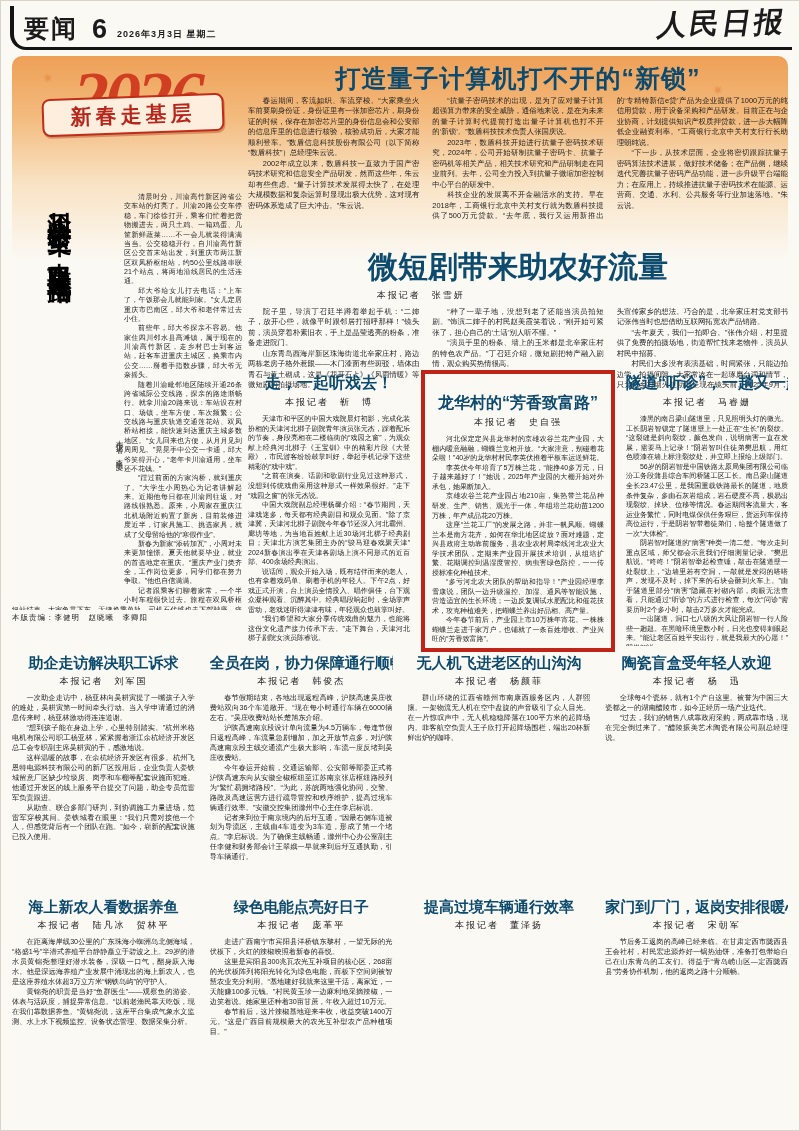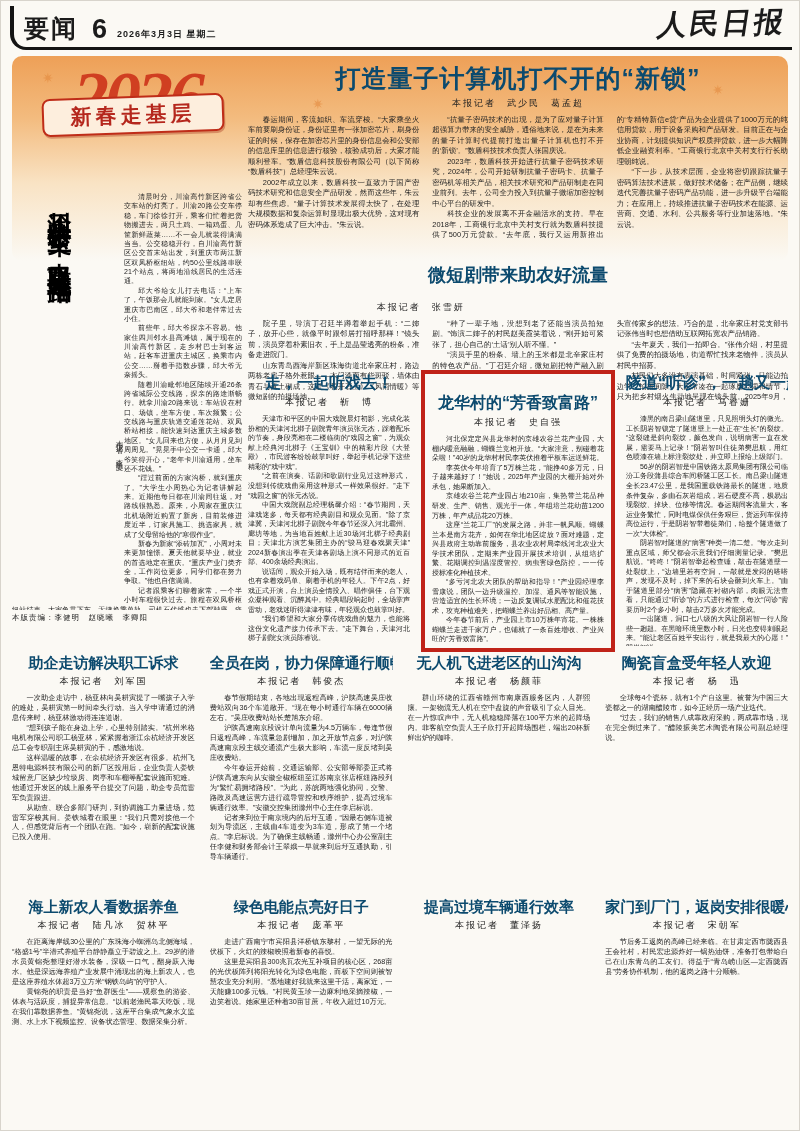--- a/index.html
+++ b/index.html
@@ -33,21 +33,21 @@
   .a-byline{text-align:center;font-size:9px;color:#222;letter-spacing:2px;margin:4px 0 5px;}
   .a-body{text-align:justify;color:#242424;}
   .a-body p{margin:0;text-indent:2em;}
   
   .quantum{position:absolute;left:248px;top:64px;width:540px;}
   .quantum .a-title{font-size:25px;letter-spacing:1px;}
   .quantum .a-body{margin-top:3px;column-count:3;column-gap:13px;font-size:7.4px;line-height:1.42;
                    height:158px;overflow:hidden;}
   
   .sdrama{position:absolute;left:248px;top:250px;width:540px;}
-  .sdrama .a-title{font-size:18px;width:64%;margin:15px auto;}
+  .sdrama .a-title{font-size:30px;width:64%;margin:0 auto;}
   .sdrama .a-byline{width:64%;margin-left:0;}
   .sdrama .a-body{column-count:3;column-gap:13px;font-size:7.4px;line-height:1.42;height:86px;overflow:hidden;}
   
   .midrow{position:absolute;left:248px;top:374px;width:540px;height:278px;display:flex;gap:11px;}
   .midcol{flex:1;overflow:hidden;}
   .midcol .a-title{font-size:16px;white-space:nowrap;}
   .midcol .a-body{font-size:7px;line-height:1.36;overflow:hidden;}
   .redbox{border:4px solid #c02318;padding:20px 7px;margin:-4px 0 0;flex:1.06;background:#fbf9f4;}
   
   .brow{position:absolute;left:12px;width:776px;display:flex;gap:15px;}
@@ -85,21 +85,20 @@
     <span class="spark" style="left:300px;top:40px">✷</span>
     <span class="spark" style="left:30px;top:14px">✷</span>
   </div>
   <div class="logo">
     <div class="logo-year">2026</div>
     <div class="logo-ribbon">新春走基层</div>
   </div>
 
   <div class="quantum">
     <div class="a-title">打造量子计算机打不开的“新锁”</div>
-    <div class="a-byline">本报记者　武少民　葛孟超</div>
     <div class="a-body">
         <p>春运期间，客流如织、车流穿梭。“大家乘坐火车前要刷身份证，身份证里有一张加密芯片，刷身份证的时候，保存在加密芯片里的身份信息会和公安部的信息库里的信息进行核验，核验成功后，大家才能顺利登车。”数盾信息科技股份有限公司（以下简称“数盾科技”）总经理朱云说。</p>
         <p>2002年成立以来，数盾科技一直致力于国产密码技术研究和信息安全产品研发，然而这些年，朱云却有些焦虑。“量子计算技术发展得太快了，在处理大规模数据和复杂运算时显现出极大优势，这对现有密码体系造成了巨大冲击。”朱云说。</p>
         <p>“抗量子密码技术的出现，是为了应对量子计算超强算力带来的安全威胁，通俗地来说，是在为未来的量子计算时代提前打造出量子计算机也打不开的‘新锁’。”数盾科技技术负责人张国庆说。</p>
         <p>2023年，数盾科技开始进行抗量子密码技术研究，2024年，公司开始研制抗量子密码卡、抗量子密码机等相关产品，相关技术研究和产品研制走在同业前列。去年，公司全力投入到抗量子微缩加密控制中心平台的研发中。</p>
         <p>科技企业的发展离不开金融活水的支持。早在2018年，工商银行北京中关村支行就为数盾科技提供了500万元贷款。“去年底，我行又运用新推出的‘专精特新信e贷’产品为企业提供了1000万元的纯信用贷款，用于设备采购和产品研发。目前正在与企业协商，计划提供知识产权质押贷款，进一步大幅降低企业融资利率。”工商银行北京中关村支行行长助理朝纯说。</p>
         <p>“下一步，从技术层面，企业将密切跟踪抗量子密码算法技术进展，做好技术储备；在产品侧，继续迭代完善抗量子密码产品功能，进一步升级平台端能力；在应用上，持续推进抗量子密码技术在能源、运营商、交通、水利、公共服务等行业加速落地。”朱云说。</p>
       </div>
   </div>
 
@@ -199,20 +198,21 @@
           <p>在距离海岸线30公里的广东珠海小蜘洲岛北侧海域，“格盛1号”半潜式养殖平台静静矗立于碧波之上。29岁的潜水员黄锦尧整理好潜水装备，深吸一口气，翻身跃入海水。他是深远海养殖产业发展中涌现出的海上新农人，也是这座养殖水体超3万立方米“钢铁岛屿”的守护人。</p>
           <p>黄锦尧的职责是当好“鱼群医生”——观察鱼的游姿、体表与活跃度，捕捉异常信息。“以前老渔民靠天吃饭，现在我们靠数据养鱼。”黄锦尧说，这座平台集成气象水文监测、水上水下视频监控、设备状态管理、数据采集分析。</p>
         </div>
     </div>
     <div class="bcol">
       <div class="a-title">绿色电能点亮好日子</div>
       <div class="a-byline">本报记者　庞革平</div>
       <div class="a-body" style="height:186px">
           <p>走进广西南宁市宾阳县洋桥镇东黎村，一望无际的光伏板下，火红的辣椒映照着新春的喜悦。</p>
           <p>这里是宾阳县300兆瓦农光互补项目的核心区，268亩的光伏板阵列将阳光转化为绿色电能，而板下空间则被智慧农业充分利用。“基地建好我就来这里干活，离家近，一天能赚100多元钱。”村民黄玉珍一边麻利地采摘辣椒，一边笑着说。她家里还种着30亩甘蔗，年收入超过10万元。</p>
+          <p>春节前后，这片辣椒基地迎来丰收，收益突破1400万元。“这是广西目前规模最大的农光互补型农产品种植项目。”</p>
         </div>
     </div>
     <div class="bcol">
       <div class="a-title">提高过境车辆通行效率</div>
       <div class="a-byline">本报记者　董泽扬</div>
     </div>
     <div class="bcol">
       <div class="a-title">家门到厂门，返岗安排很暖心</div>
       <div class="a-byline">本报记者　宋朝军</div>
       <div class="a-body" style="height:186px">

